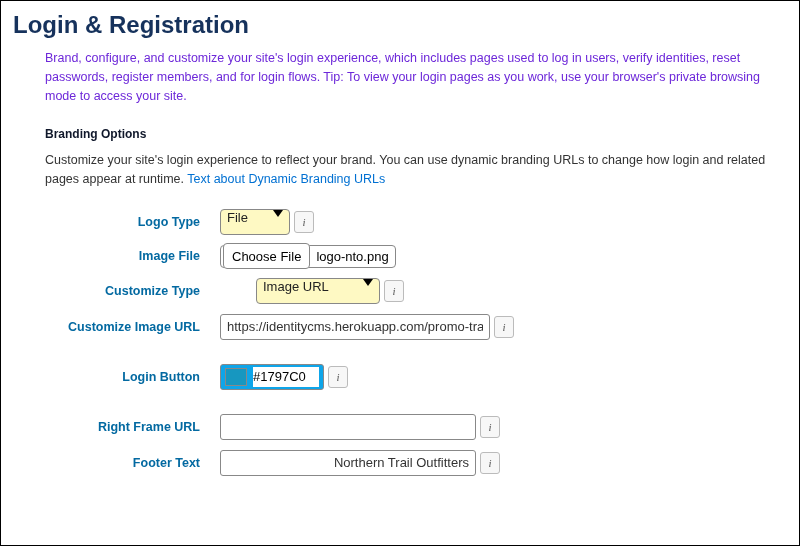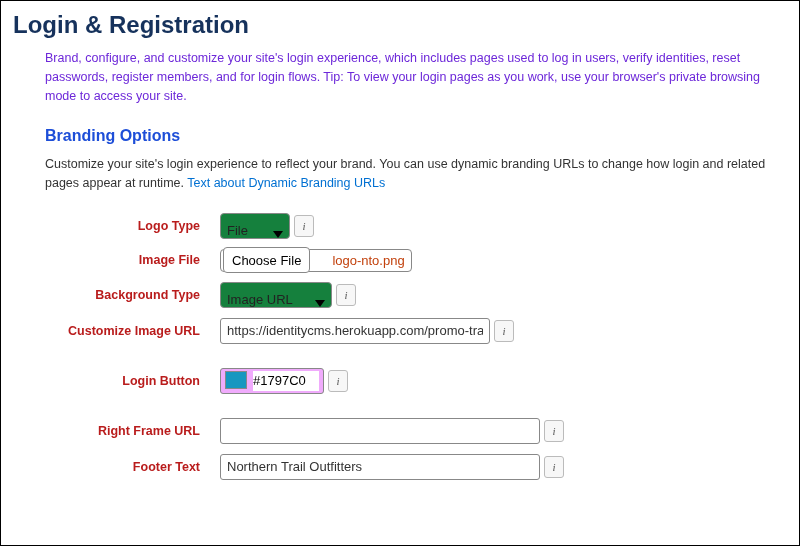--- a/index.html
+++ b/index.html
@@ -1,42 +1,42 @@
 <!DOCTYPE html>
 <html><head>
   <meta charset="utf-8">
   <style>
     * { box-sizing: border-box; margin: 0; padding: 0; }
     body { font-family: Arial, Helvetica, sans-serif; font-size: 13px; color: #222; background: #fff; }
     .page { width: 800px; height: 546px; border: 1px solid #000; padding: 10px 0 0 0; overflow: hidden; }
     .page-title { font-size: 24px; font-weight: bold; color: #16325c; padding: 0 12px 10px 12px; }
     .content { padding: 0 32px 0 44px; }
     .description { font-size: 12.5px; color: #6d28d9; line-height: 1.5; margin-bottom: 22px; }
-    .section-title { font-size: 16px; font-weight: bold; color: #1d4ed8; margin-bottom: 10px; }
+    .section-title { font-size: 12px; font-weight: bold; color: #0f172a; margin-bottom: 10px; }
     .branding-desc { font-size: 12.5px; color: #333; line-height: 1.5; margin-bottom: 20px; }
     .branding-desc a { color: #0070d2; text-decoration: none; }
     .field-row { display: flex; align-items: center; margin-bottom: 10px; }
     .field-row.spaced { margin-bottom: 24px; }
-    .field-label { width: 175px; text-align: right; padding-right: 20px; font-size: 12.5px; color: #b91c1c; font-weight: bold; }
+    .field-label { width: 175px; text-align: right; padding-right: 20px; font-size: 12.5px; color: #0369a1; font-weight: bold; }
     .field-control { display: flex; align-items: center; gap: 4px; }
-    .select-wrap { position: relative; display: inline-flex; align-items: flex-end; border: 1px solid #888; border-radius: 4px; background: #15803d; height: 26px; padding: 0 6px; }
+    .select-wrap { position: relative; display: inline-flex; align-items: flex-start; border: 1px solid #888; border-radius: 4px; background: #fef9c3; height: 26px; padding: 0 6px; }
     .select-wrap .sel-text { font-size: 13px; padding-right: 18px; }
     .select-wrap .chevron { position: absolute; right: 6px; width: 0; height: 0; border-left: 5px solid transparent; border-right: 5px solid transparent; border-top: 7px solid #000; }
     .info-btn { display: inline-flex; align-items: center; justify-content: center; width: 20px; height: 22px; border: 1px solid #bbb; border-radius: 3px; background: #f7f7f7; color: #555; font-size: 11px; font-family: Georgia, serif; font-style: italic; cursor: pointer; }
     .choose-btn { border: 1px solid #888; border-radius: 4px; background: #fff; height: 26px; padding: 0 8px; font-size: 13px; cursor: pointer; }
-    .file-wrap { display: inline-flex; align-items: center; gap: 22px; border: 1px solid #888; border-radius: 4px; padding: 2px 6px 2px 2px; background: #fff; height: 23px;}
+    .file-wrap { display: inline-flex; align-items: center; gap: 6px; border: 1px solid #888; border-radius: 4px; padding: 2px 6px 2px 2px; background: #fff; height: 23px;}
     .file-wrap .choose-btn { border: 1px solid #888; }
-    .file-name { font-size: 13px; color: #c2410c; }
+    .file-name { font-size: 13px; color: #000000; }
     .hint { font-size: 12.5px; color: #888; margin-top: 4px; margin-left: 175px; padding-left: 0; }
     .hint-row { margin-bottom: 24px; margin-top: -6px; }
     .text-input { border: 1px solid #888; border-radius: 3px; height: 26px; padding: 0 6px; font-size: 13px; color: #333; background: #fff; }
     .text-input.wide { width: 270px; }
-    .text-input.wider { width: 320px; }
+    .text-input.wider { width: 256px; text-align: right; }
     .swatch { width: 22px; height: 18px; border: 1px solid #888; background: #1797C0; }
-    .lb-wrap { display: inline-flex; align-items: flex-start; border: 1px solid #888; border-radius: 3px; padding: 2px 4px; gap: 6px; background: #f0abfc; }
+    .lb-wrap { display: inline-flex; align-items: center; border: 1px solid #888; border-radius: 3px; padding: 2px 4px; gap: 6px; background: #0ea5e9; }
     .login-btn-input { border: none; outline: none; height: 20px; font-size: 13px; width: 66px; }
   </style>
 </head>
 <body>
 
 <div class="page">
   <h1 class="page-title">Login &amp; Registration</h1>
   <div class="content">
     <p class="description">Brand, configure, and customize your site's login experience, which includes pages used to log in users, verify identities, reset passwords, register members, and for login flows. Tip: To view your login pages as you work, use your browser's private browsing mode to access your site.</p>
 
@@ -60,23 +60,23 @@
       <div class="field-label">Image File</div>
       <div class="field-control">
         <div class="file-wrap">
           <button type="button" class="choose-btn">Choose File</button>
           <span class="file-name">logo-nto.png</span>
         </div>
       </div>
     </div>
 
     <div class="field-row">
-      <div class="field-label">Background Type</div>
+      <div class="field-label">Customize Type</div>
       <div class="field-control">
-        <div class="select-wrap" style="width:112px;">
+        <div class="select-wrap" style="width:124px;margin-left:36px;">
           <span class="sel-text">Image URL</span>
           <span class="chevron"></span>
         </div>
         <span class="info-btn">i</span>
       </div>
     </div>
 
     <div class="field-row spaced">
       <div class="field-label">Customize Image URL</div>
       <div class="field-control">

